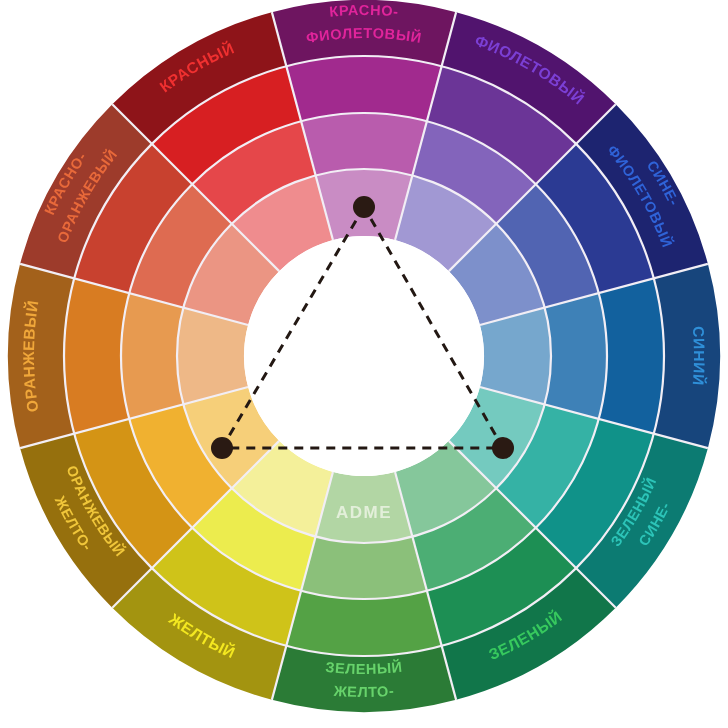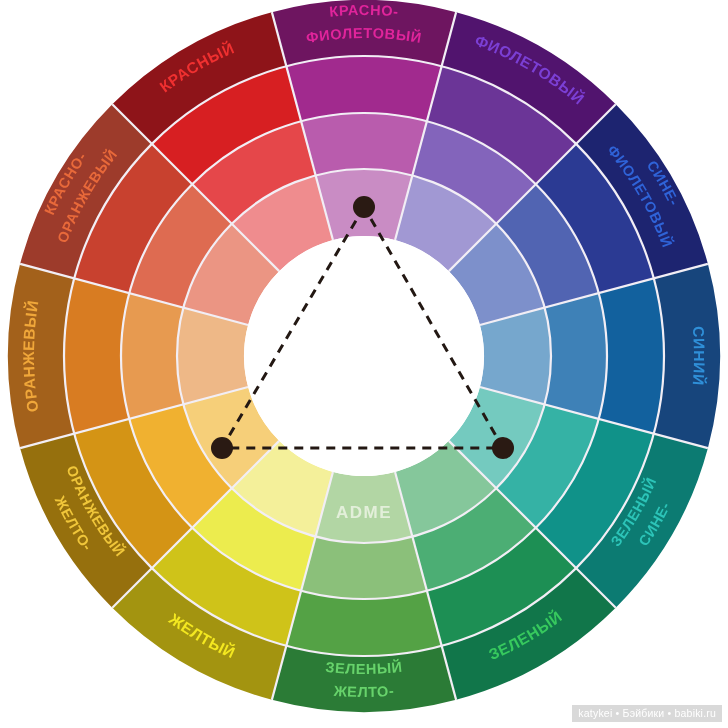--- a/index.html
+++ b/index.html
@@ -169,14 +169,13 @@
         <text class="seg-label" fill="#f03030" font-size="15.5"><textPath xlink:href="#lp-red-0" href="#lp-red-0" startOffset="50%" text-anchor="middle">КРАСНЫЙ</textPath></text>
       </g>
     <g id="triad-group">
         <polygon points="364,207 222,448 503,448" fill="none" stroke="#231813" stroke-width="3" stroke-dasharray="9 7"></polygon>
         <circle cx="364" cy="207" r="11" fill="#2a1a13"></circle>
         <circle cx="222" cy="448" r="11" fill="#2a1a13"></circle>
         <circle cx="503" cy="448" r="11" fill="#2a1a13"></circle>
       </g>
     <text id="adme-text" class="watermark-adme" x="364" y="518" text-anchor="middle">ADME</text>
   </svg>
-  <div class="attrib">katykei • Бэйбики • babiki.ru</div>
 </div>
 
 </body></html>

